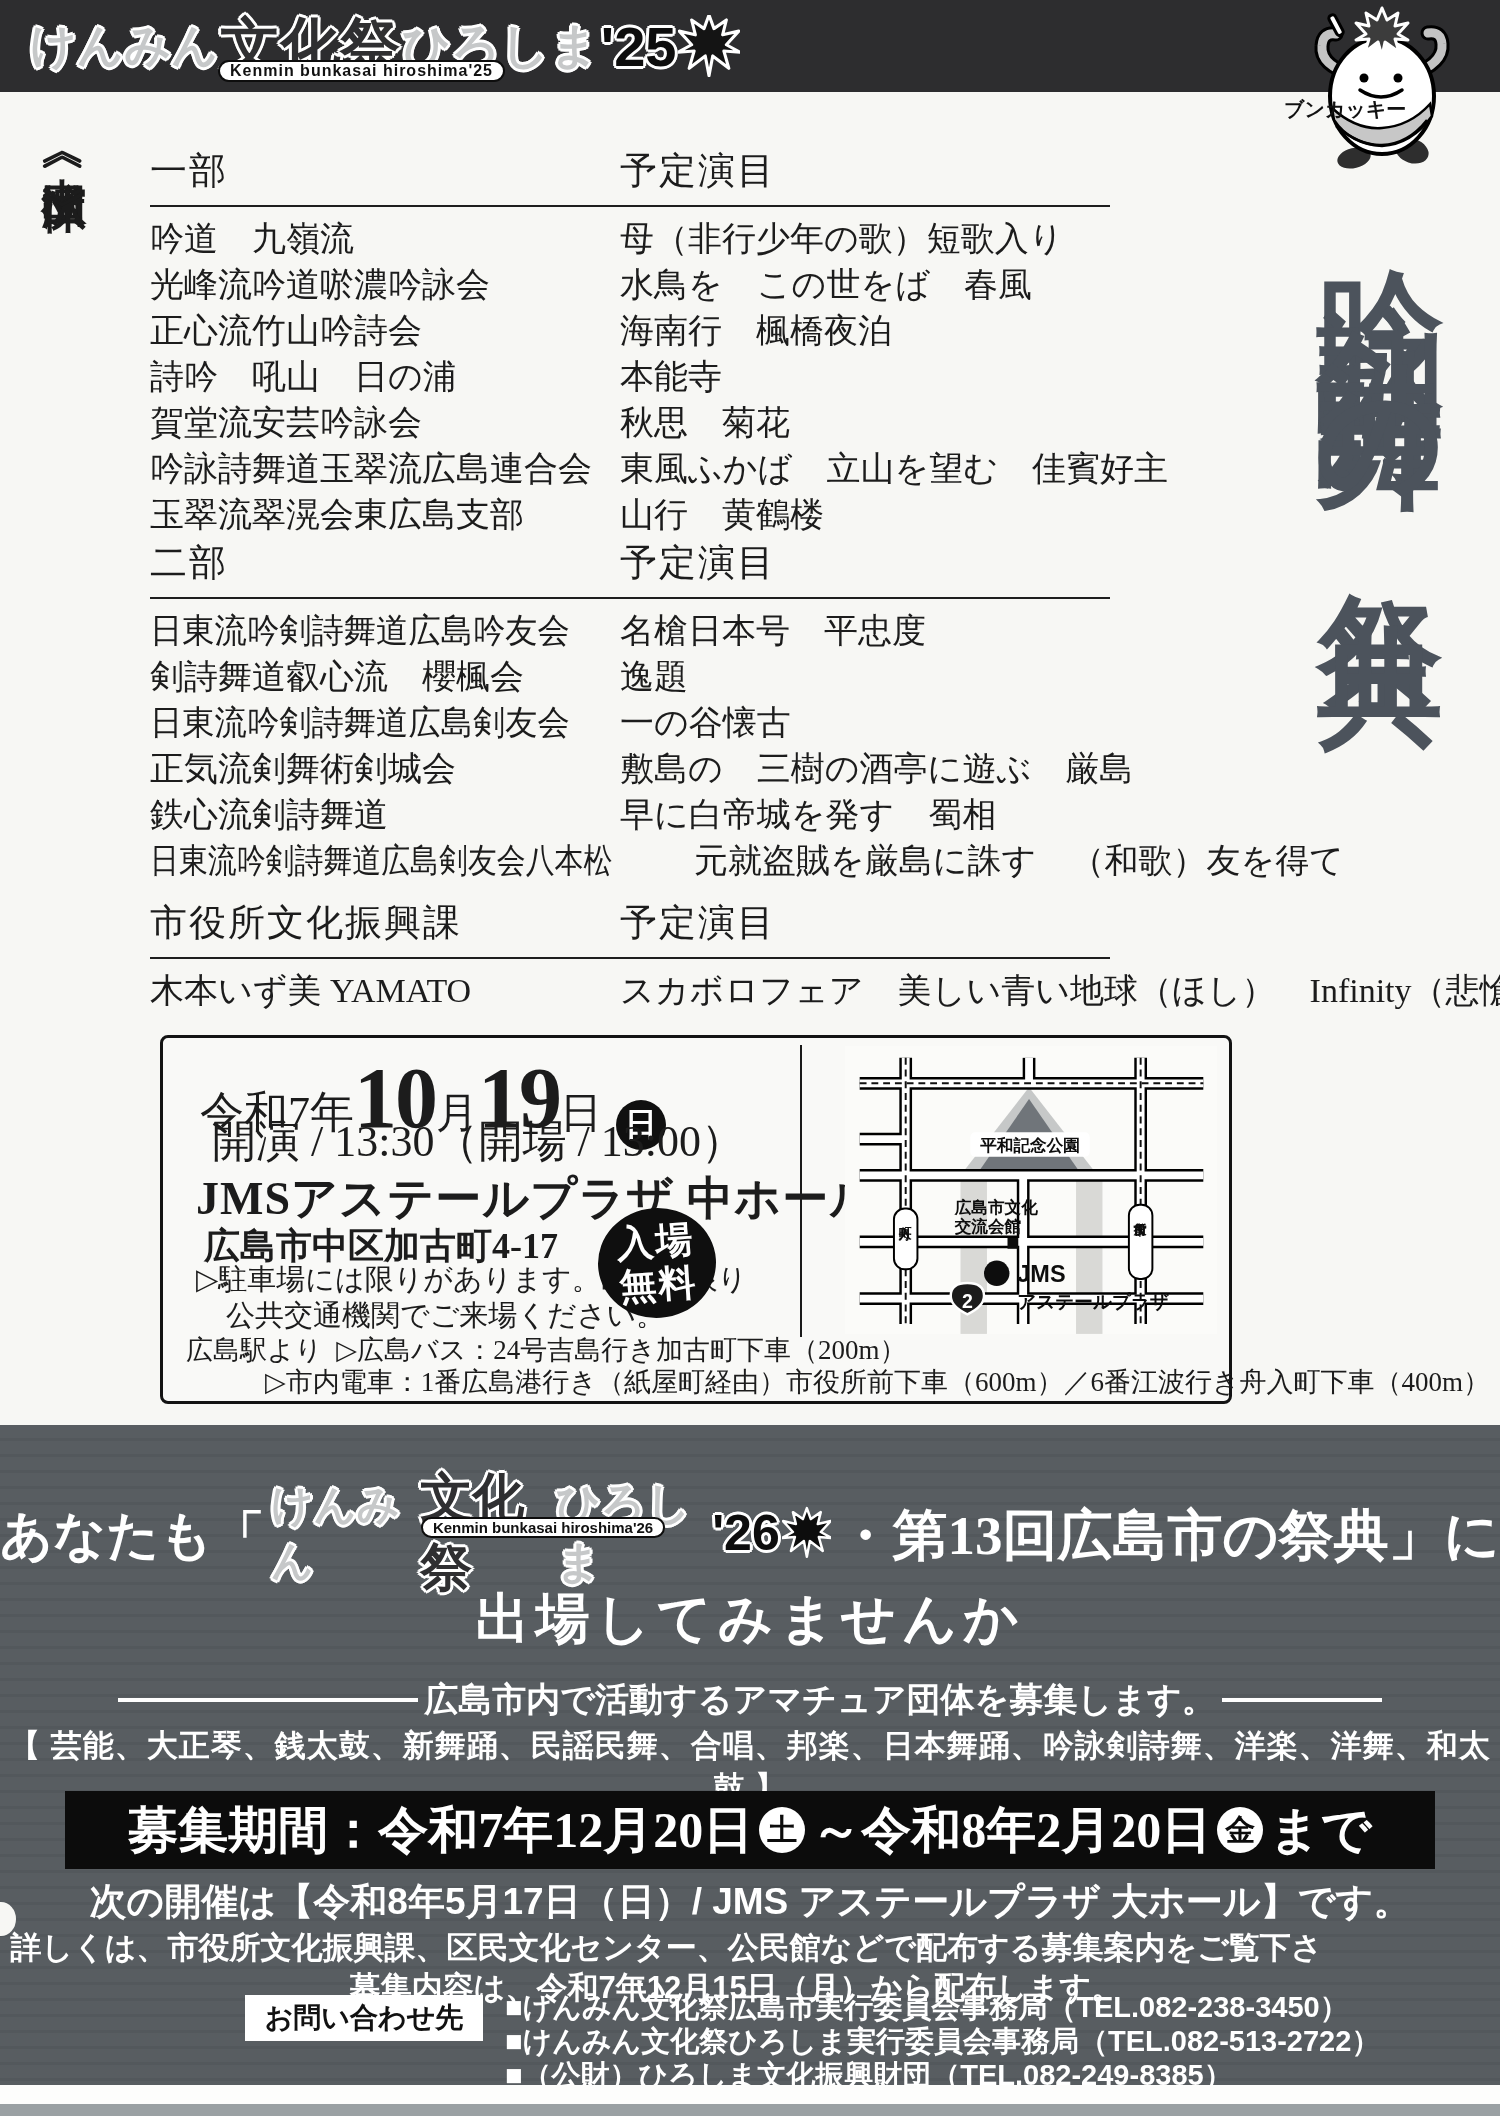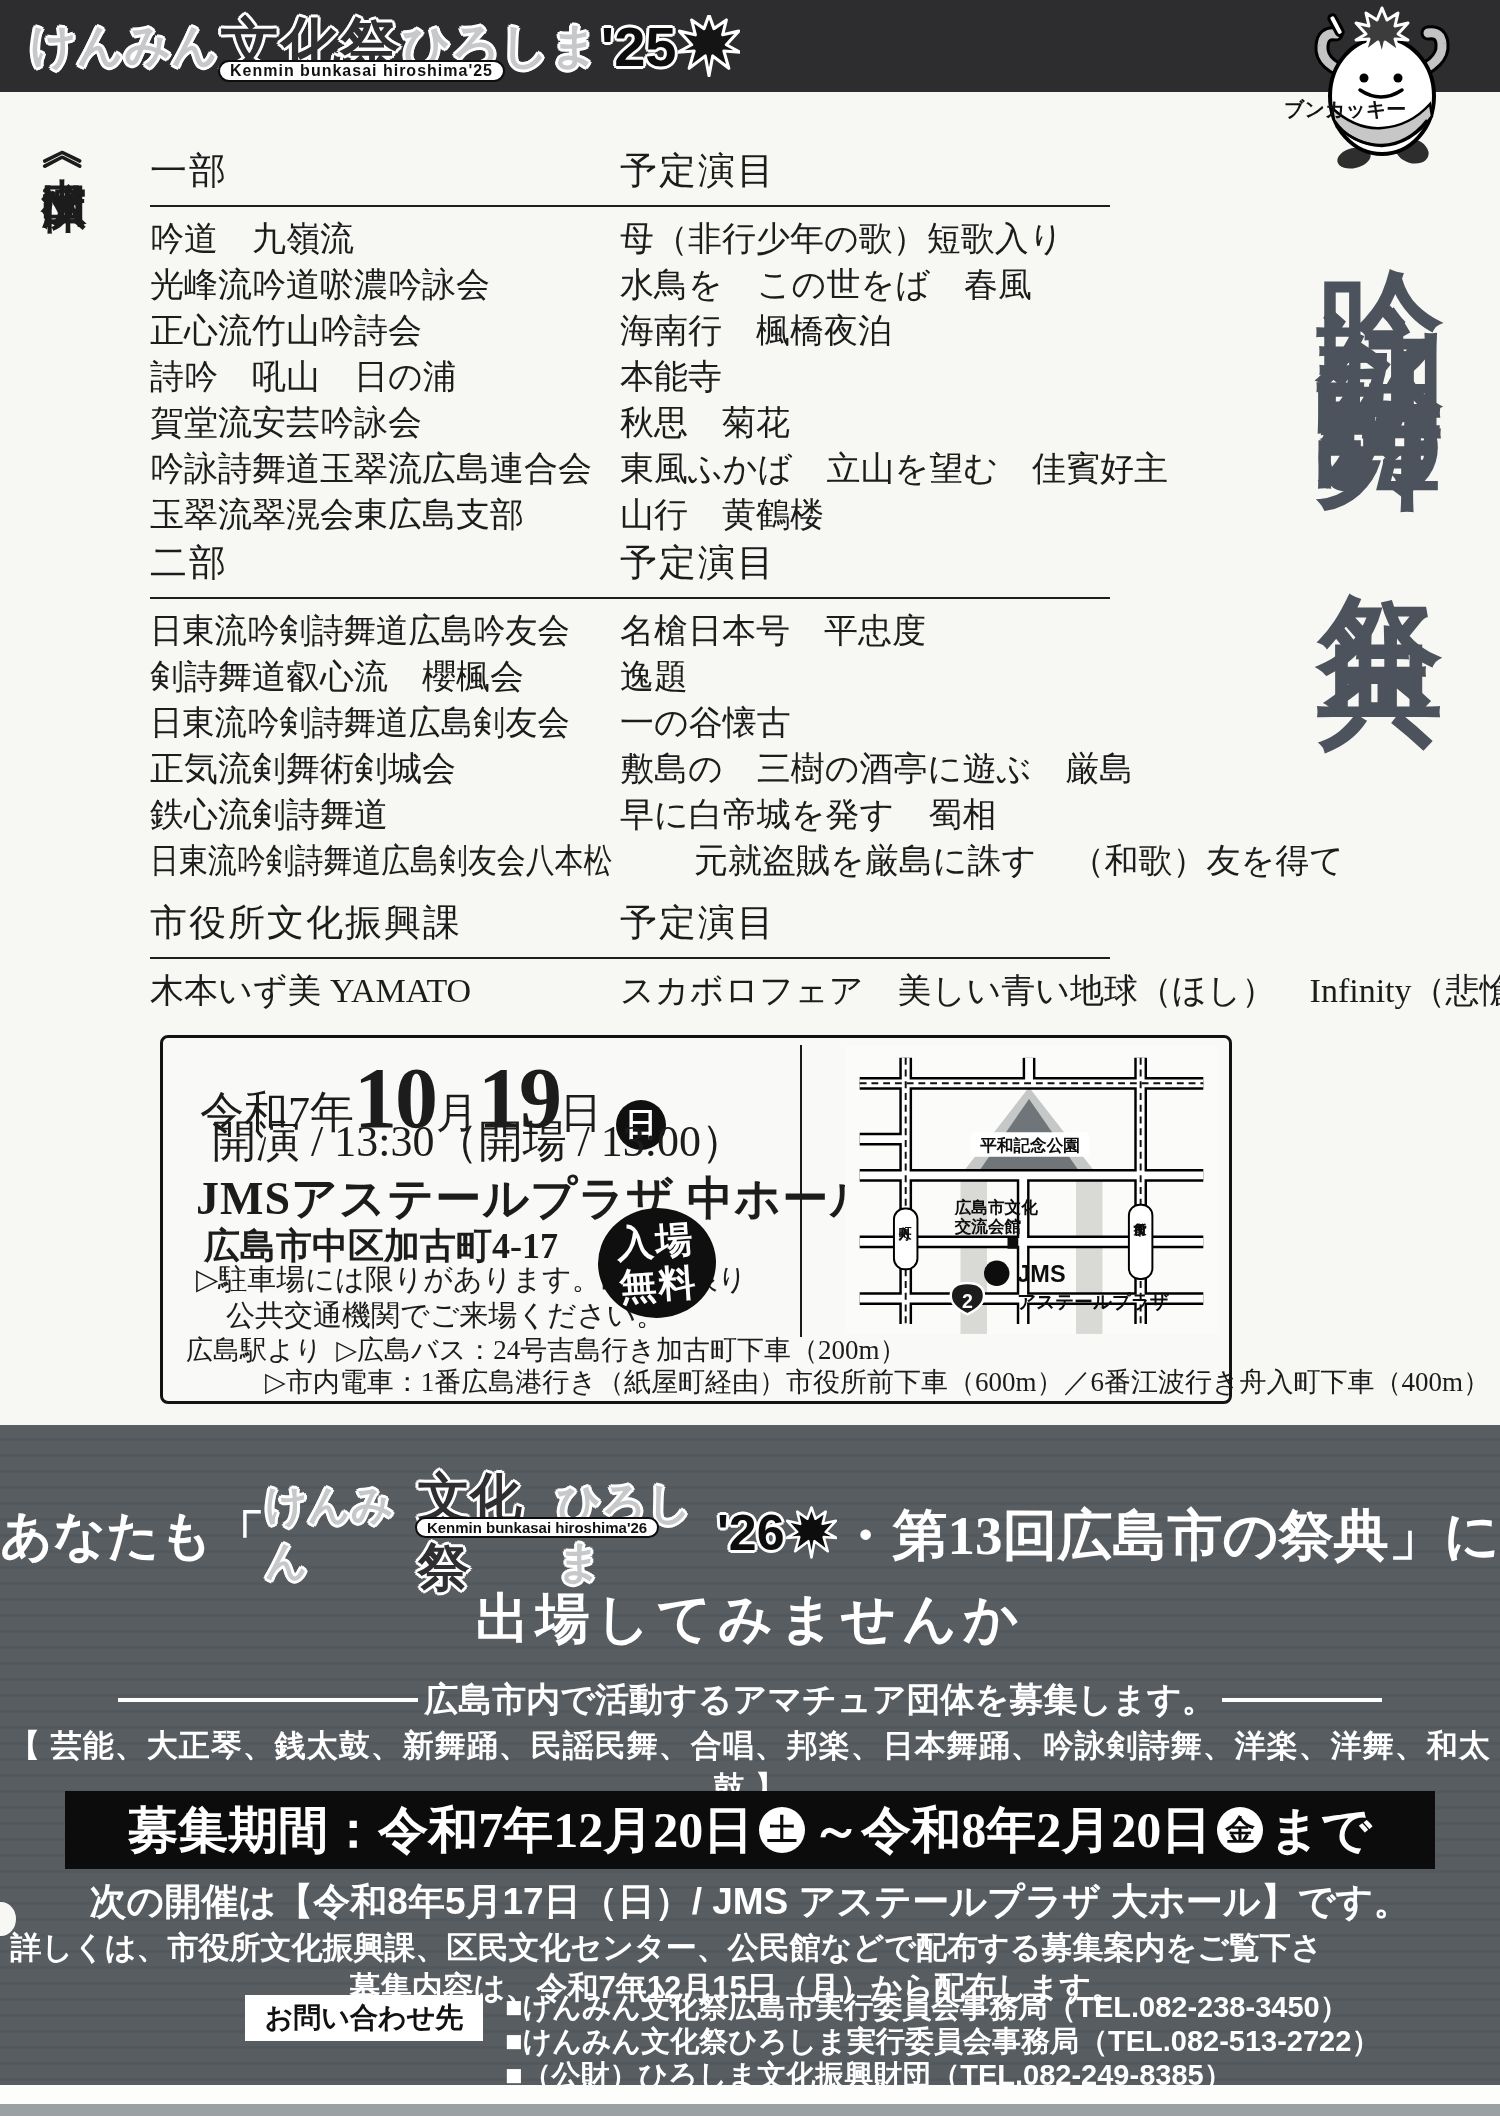--- a/index.html
+++ b/index.html
@@ -37,21 +37,21 @@
   .datebig{font-weight:bold;font-size:86px;letter-spacing:-2px;}
   .dcirc{display:inline-flex;align-items:center;justify-content:center;width:50px;height:50px;border-radius:50%;
          background:#101010;color:#fff;font-size:32px;font-weight:bold;margin-left:14px;}
   #free-badge{left:598px;top:1208px;width:118px;height:110px;background:#0f0f0f;border-radius:50%;
               display:flex;flex-direction:column;align-items:center;justify-content:center;transform:rotate(-4deg);}
   #free-badge div{color:#fff;font-size:37px;font-weight:bold;line-height:43px;letter-spacing:2px;}
   
   #recruit{left:0;top:1425px;width:1500px;height:660px;color:#fff;
            background:repeating-linear-gradient(180deg,#585d61 0px,#585d61 13px,#53585c 13px,#53585c 16px);}
   .goth{font-family:"Liberation Sans","DejaVu Sans",sans-serif;}
-  #headline1{left:0;top:38px;width:1500px;display:flex;align-items:center;justify-content:center;}
+  #headline1{left:0;top:38px;width:1500px;display:flex;align-items:center;justify-content:center;gap:6px;}
   .hl-serif{font-size:52px;font-weight:bold;white-space:nowrap;}
   #logo26{position:relative;display:flex;align-items:center;gap:2px;padding-bottom:6px;}
   #headline2{left:0;top:158px;width:1500px;text-align:center;font-size:54px;font-weight:bold;letter-spacing:6px;}
   #subline{left:0;top:252px;width:1500px;display:flex;align-items:center;justify-content:center;gap:6px;}
   #subline .dash{height:4px;background:#fff;}
   #subline .txt{font-size:34px;font-weight:bold;}
   #genres{left:0;top:300px;width:1500px;text-align:center;font-size:31px;font-weight:bold;letter-spacing:1px;}
   #period-bar{left:65px;top:366px;width:1370px;height:78px;background:#0c0c0c;display:flex;align-items:center;justify-content:center;white-space:nowrap;}
   #period-bar .pt{color:#fff;font-size:50px;font-weight:bold;}
   .wcirc{display:inline-flex;align-items:center;justify-content:center;width:46px;height:46px;border-radius:50%;

